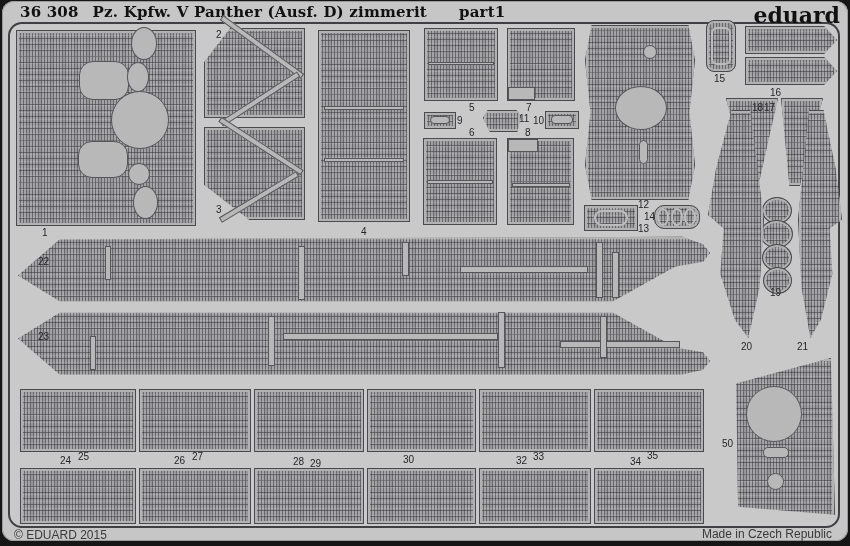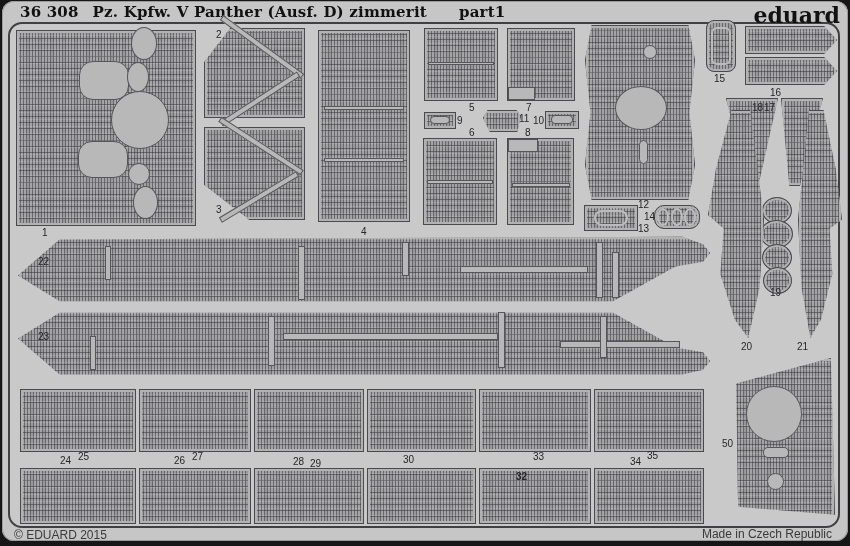--- a/index.html
+++ b/index.html
@@ -149,21 +149,21 @@
       <span class="plabel" style="left: 647px; top: 451px;">35</span>
       <div class="part tex" style="left: 20px; top: 468px; width: 116px; height: 56px;"></div>
       <span class="plabel" style="left: 60px; top: 456px;">24</span>
       <div class="part tex" style="left: 139px; top: 468px; width: 112px; height: 56px;"></div>
       <span class="plabel" style="left: 174px; top: 456px;">26</span>
       <div class="part tex" style="left: 254px; top: 468px; width: 110px; height: 56px;"></div>
       <span class="plabel" style="left: 293px; top: 457px;">28</span>
       <div class="part tex" style="left: 367px; top: 468px; width: 109px; height: 56px;"></div>
       <span class="plabel" style="left: 403px; top: 455px;">30</span>
       <div class="part tex" style="left: 479px; top: 468px; width: 112px; height: 56px;"></div>
-      <span class="plabel" style="left: 516px; top: 472px; font-weight: bold;">32</span>
+      <span class="plabel" style="left: 516px; top: 456px;">32</span>
       <div class="part tex" style="left: 594px; top: 468px; width: 110px; height: 56px;"></div>
       <span class="plabel" style="left: 630px; top: 457px;">34</span>
       <div class="part tex" style="left: 733px; top: 358px; width: 102px; height: 160px; clip-path: polygon(3% 16%, 96% 0%, 100% 98%, 5% 93%);"></div>
       <div class="cut" style="left: 746px; top: 386px; width: 56px; height: 56px; border-radius: 50%;"></div>
       <div class="cut" style="left: 763px; top: 447px; width: 26px; height: 11px; border-radius: 5px;"></div>
       <div class="cut" style="left: 767px; top: 473px; width: 17px; height: 17px; border-radius: 50%;"></div>
       <span class="plabel" style="left: 722px; top: 439px;">50</span>
     </div>
 
   <div class="foot left">© EDUARD 2015</div>

